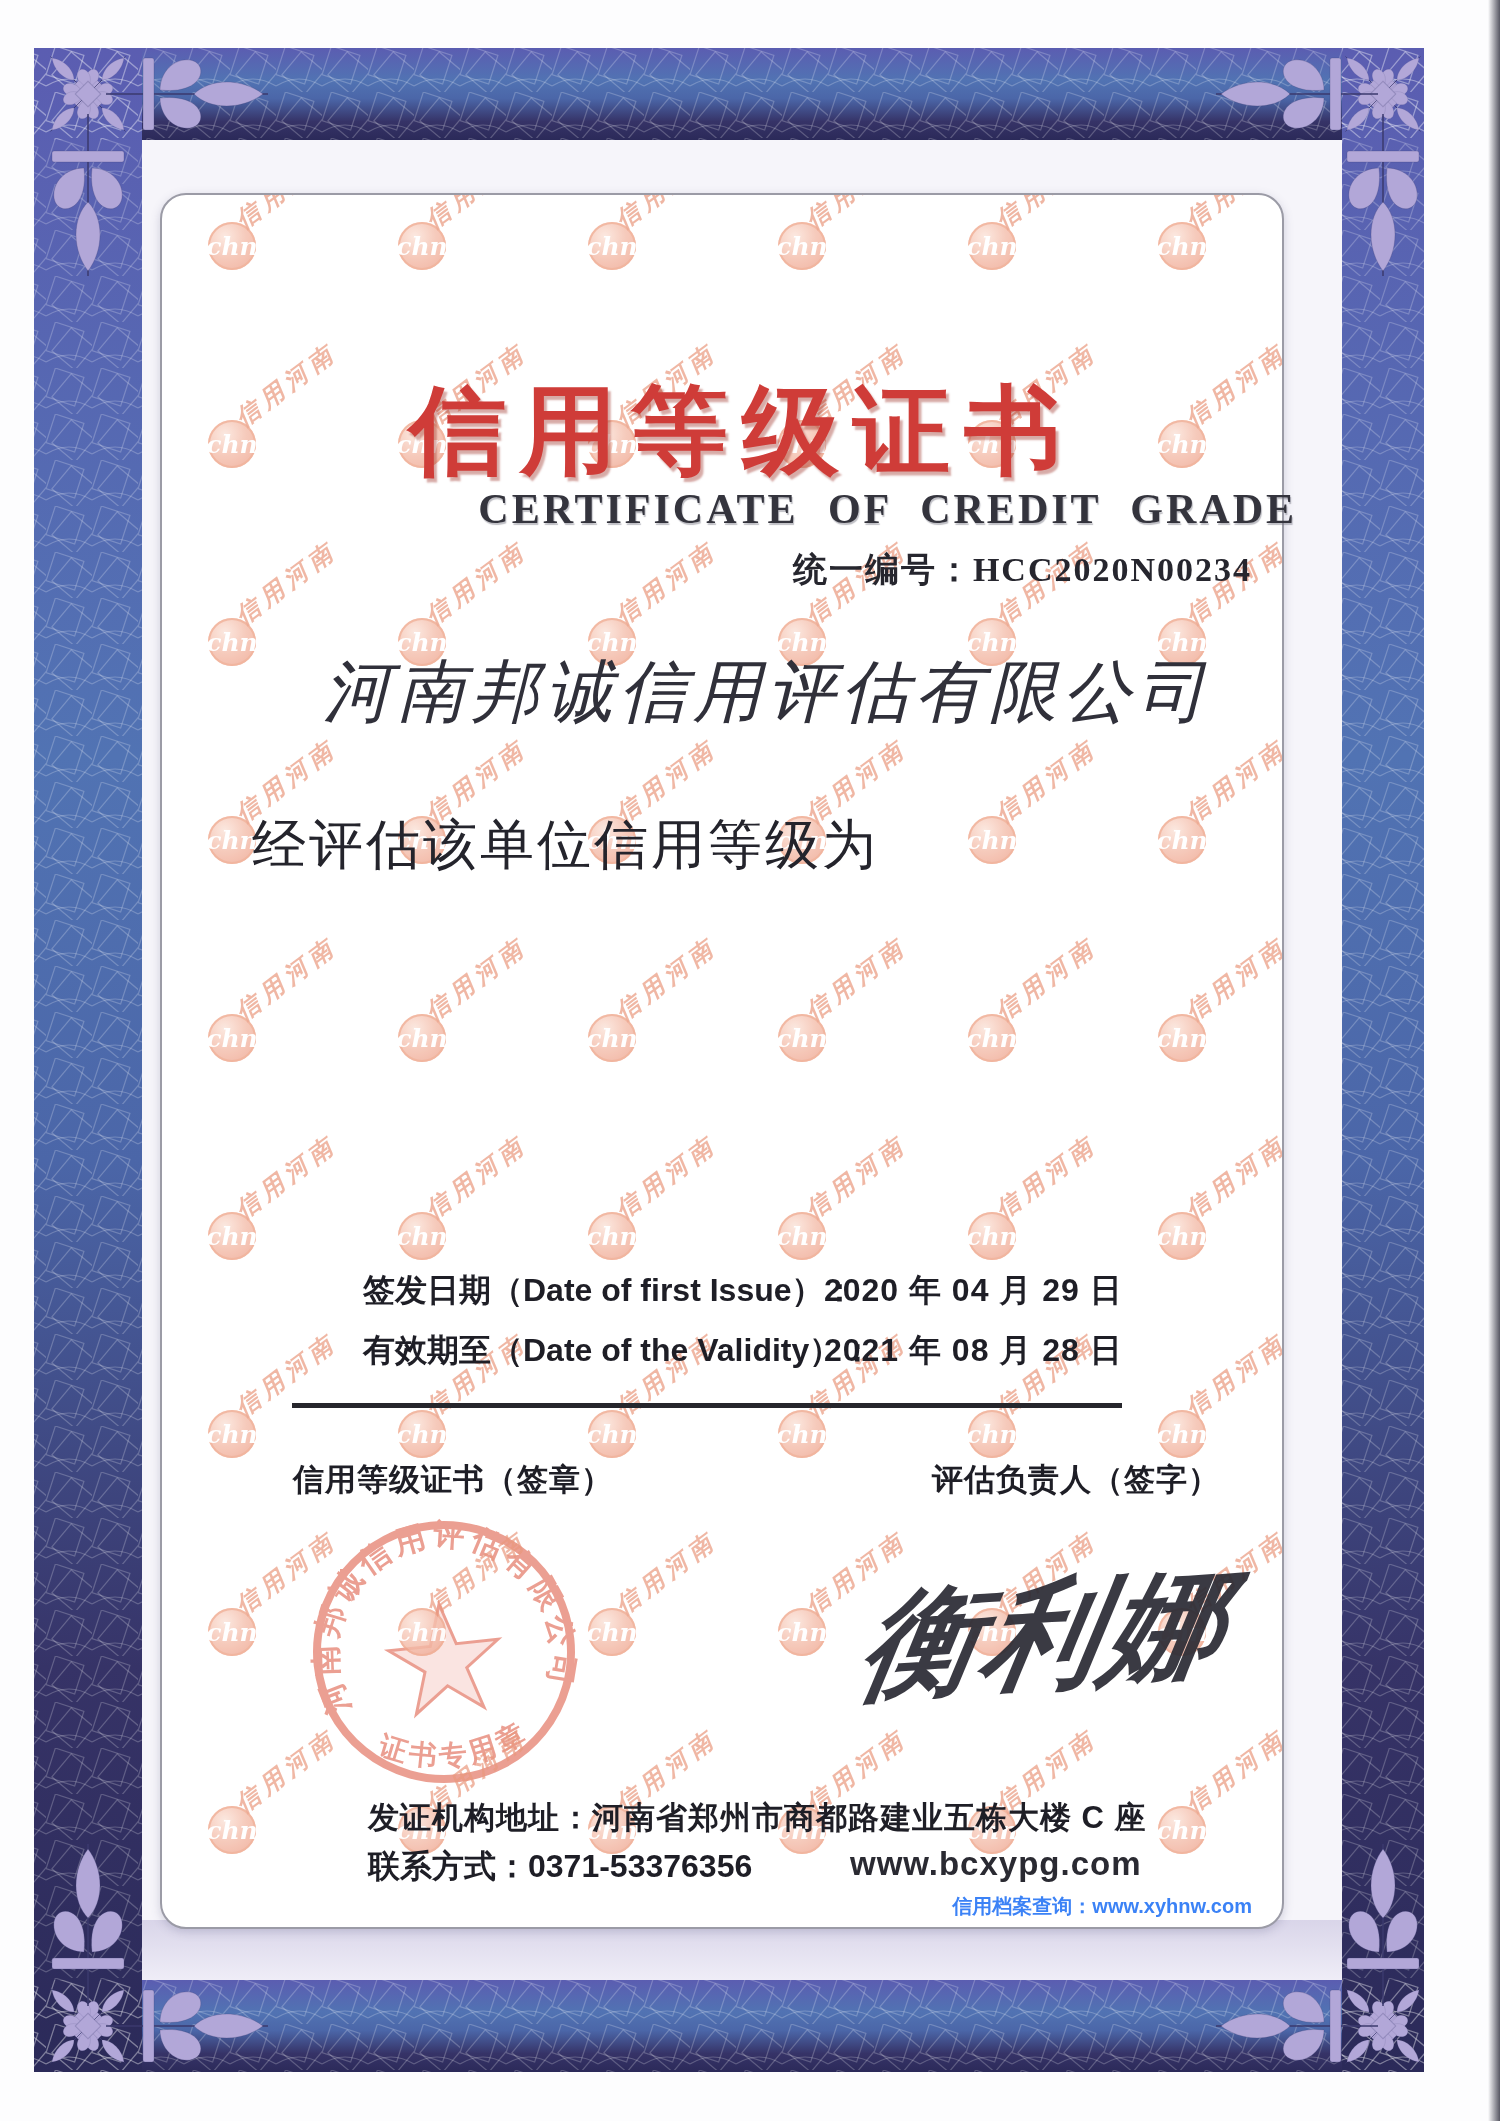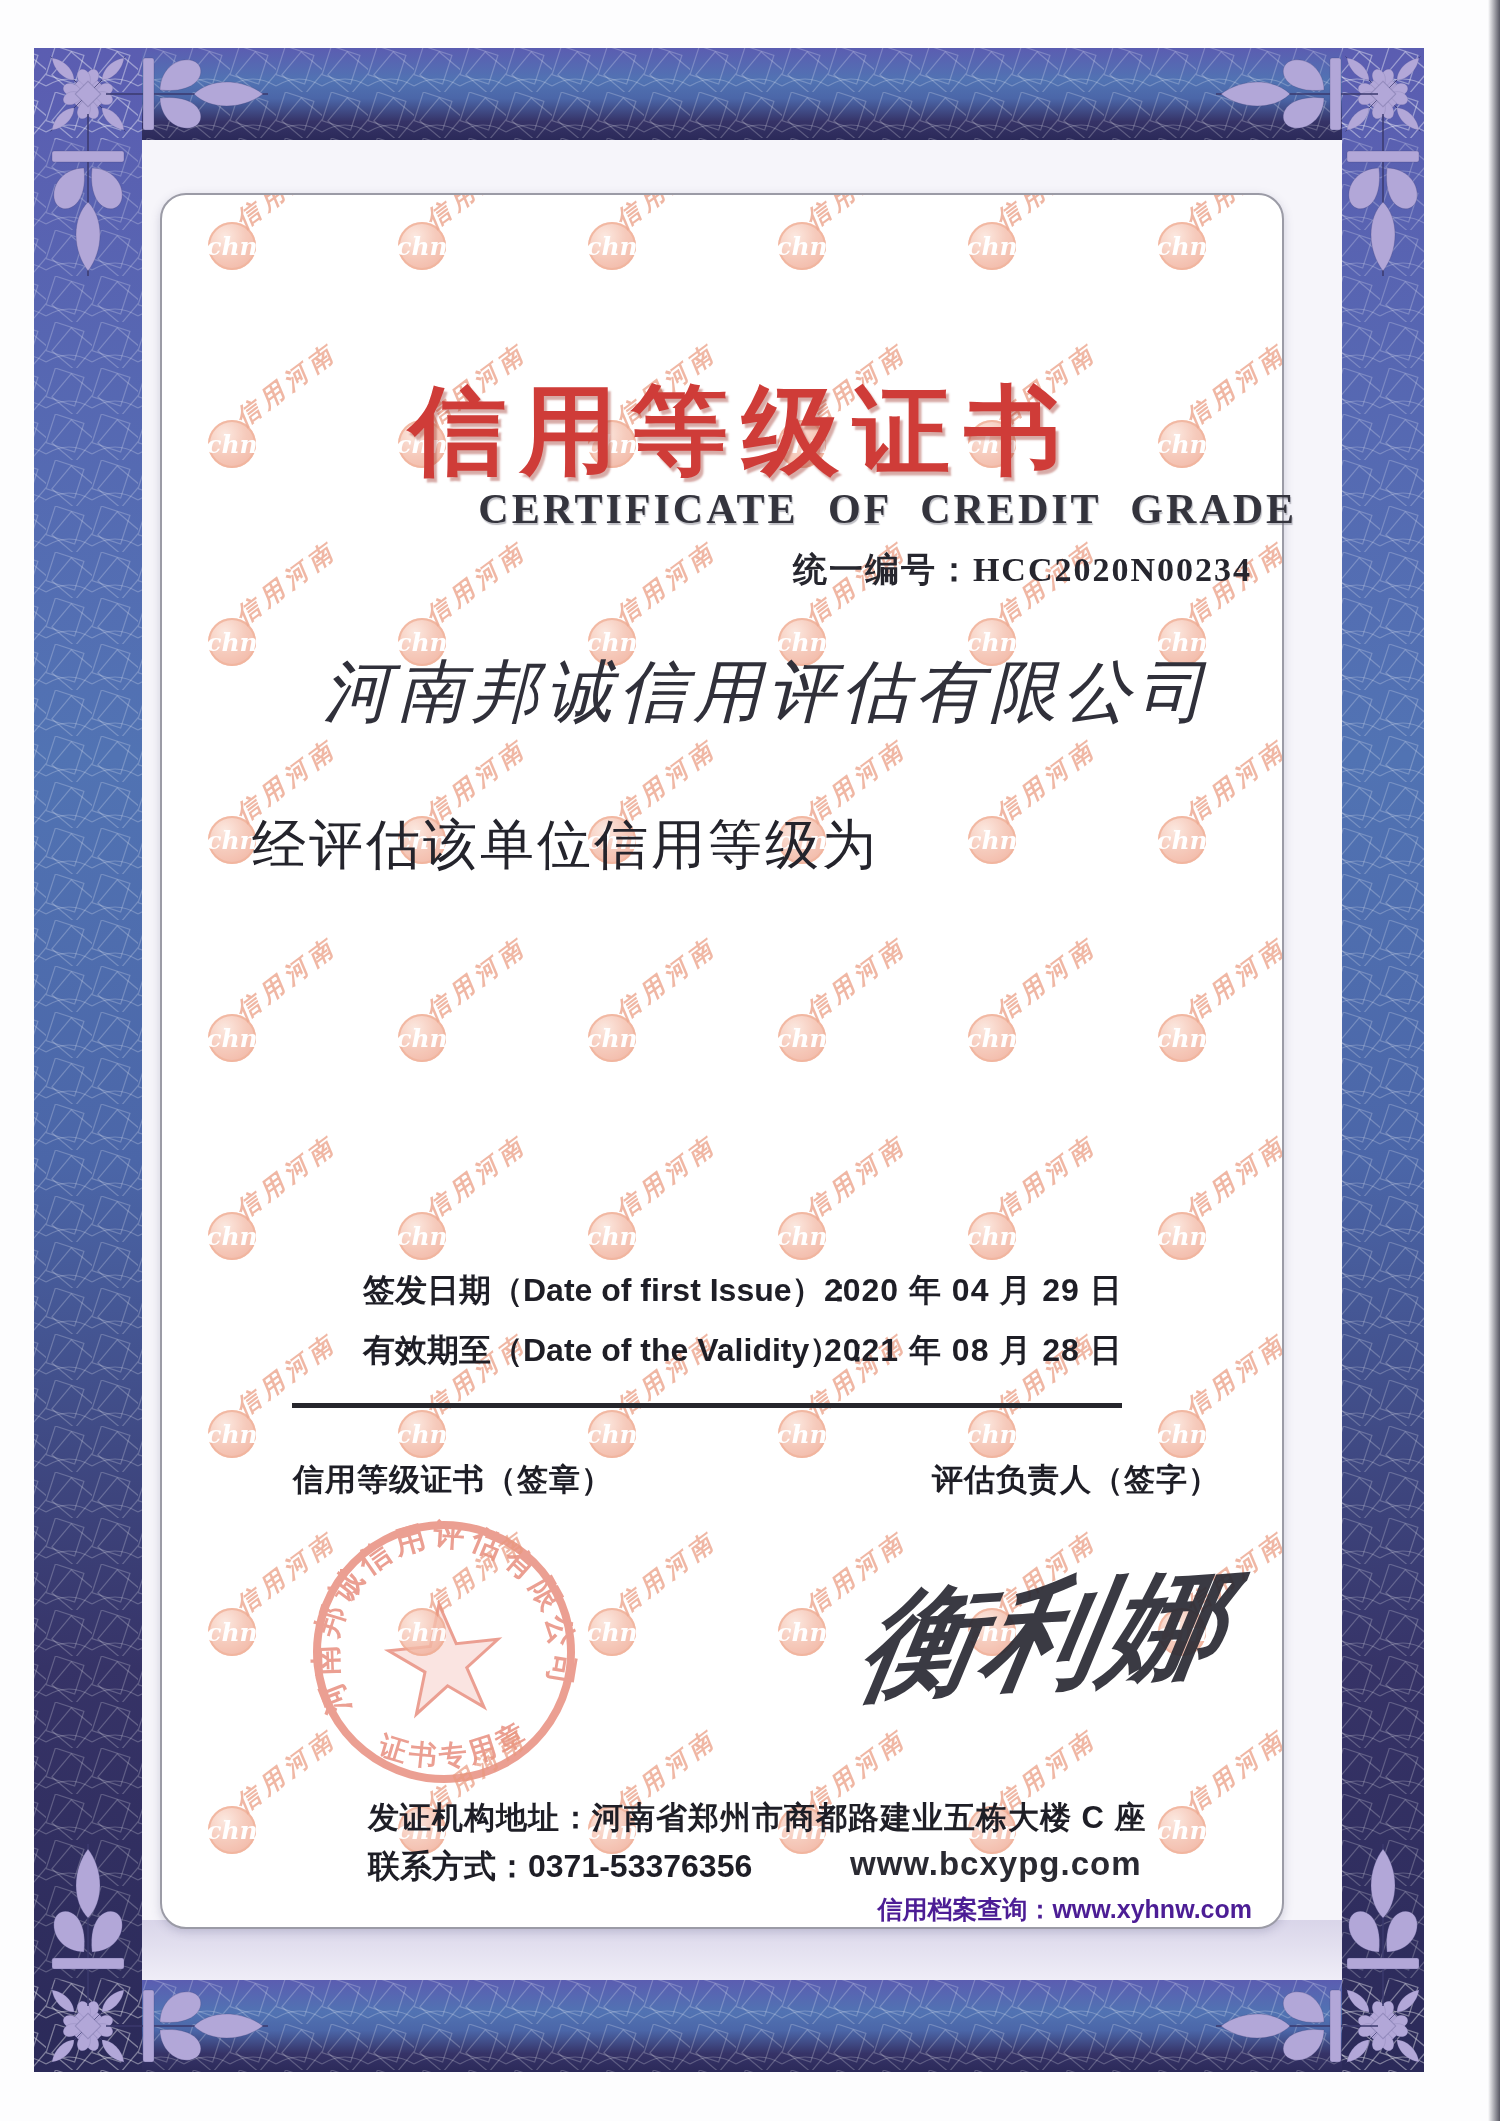--- a/index.html
+++ b/index.html
@@ -50,21 +50,21 @@
   .org-lbl{left:131px;}
   .signer-lbl{left:770px;}
   .seal-box{top:1317px;left:142px;width:280px;height:280px;}
   .signature{top:1358px;left:700px;width:440px;font-family:"DejaVu Serif",serif;
         font-style:italic;font-weight:700;font-size:118px;letter-spacing:4px;color:#2c2c35;
         transform:rotate(-4deg) skewX(-14deg);opacity:.93;white-space:nowrap;}
   .addr{top:1602px;left:206px;font-size:31px;font-weight:700;color:#1e1e26;letter-spacing:1px;}
   .contact-row{top:1650px;left:0;width:100%;height:50px;}
   .contact{position:absolute;left:206px;font-size:32px;font-weight:700;color:#1e1e26;}
   .website{position:absolute;left:688px;font-size:33px;font-weight:600;color:#2a2a32;letter-spacing:1px;}
-  .query{top:1698px;right:30px;font-size:25px;font-weight:700;color:#4c1d95;}
+  .query{top:1698px;right:30px;font-size:20px;font-weight:700;color:#3b82f6;}
   .scan-edge{position:absolute;right:0;top:0;width:12px;height:100%;z-index:9;
         background:linear-gradient(to right,rgba(30,30,40,0),rgba(30,30,45,.75));}
 </style>
 </head>
 <body>
 
 <div class="page">
 
   <svg class="frame-svg" width="1500" height="2121" viewBox="0 0 1500 2121">
     <defs>

